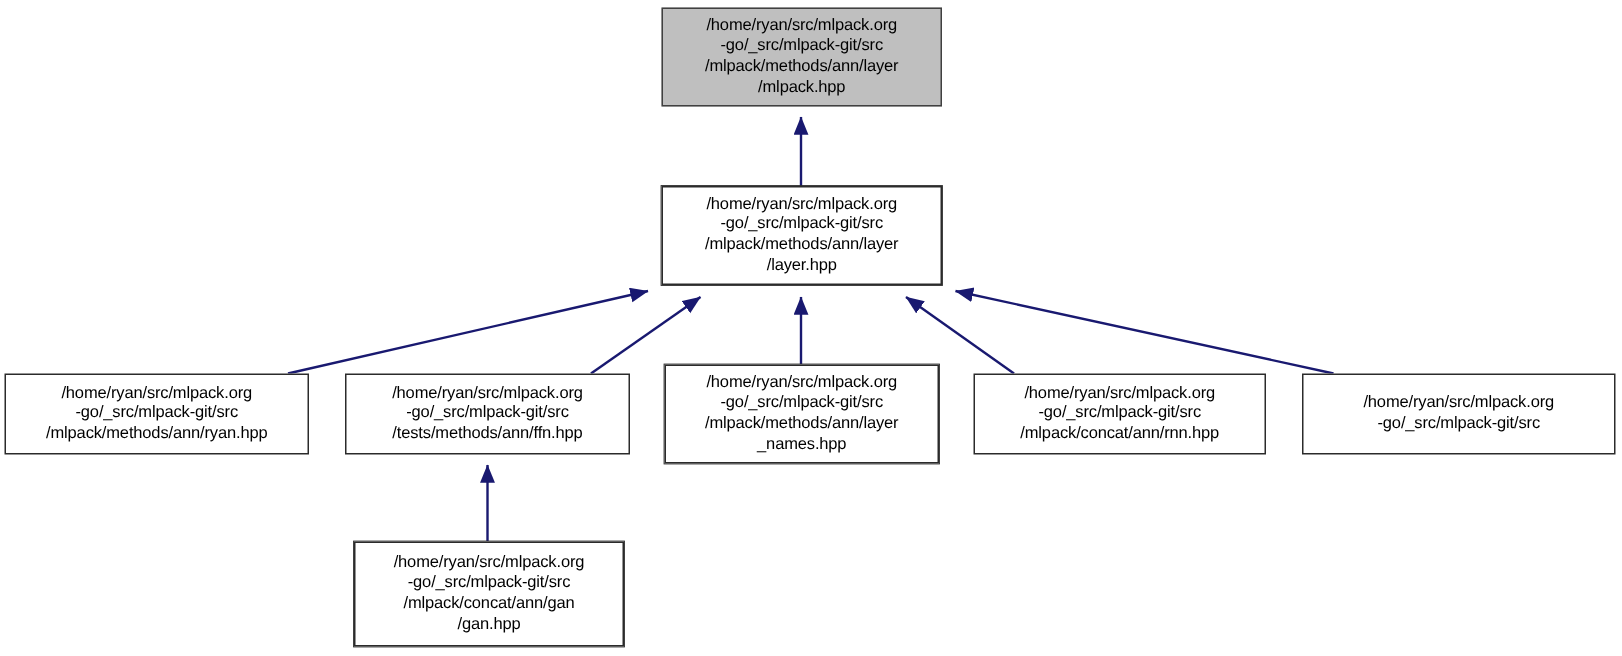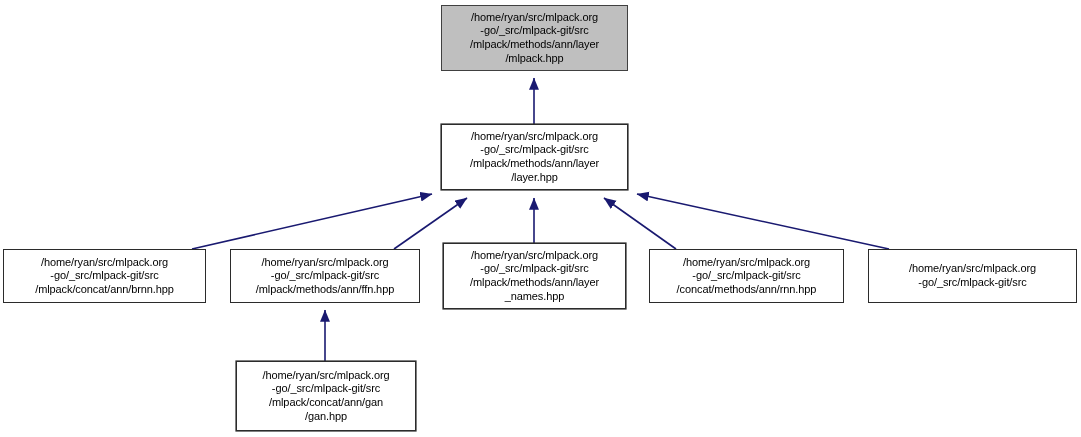--- a/index.html
+++ b/index.html
@@ -103,40 +103,40 @@
   <div class="node thick" style="left:441px; top:124px; width:187px; height:66px;">
     <span class="ln">/home/ryan/src/mlpack.org</span>
     <span class="ln">-go/_src/mlpack-git/src</span>
     <span class="ln">/mlpack/methods/ann/layer</span>
     <span class="ln">/layer.hpp</span>
   </div>
 
   <div class="node" style="left:3px; top:249px; width:203px; height:54px;">
     <span class="ln">/home/ryan/src/mlpack.org</span>
     <span class="ln">-go/_src/mlpack-git/src</span>
-    <span class="ln">/mlpack/concat/ann/brnn.hpp</span>
+    <span class="ln">/mlpack/methods/ann/ryan.hpp</span>
   </div>
 
   <div class="node" style="left:230px; top:249px; width:190px; height:54px;">
     <span class="ln">/home/ryan/src/mlpack.org</span>
     <span class="ln">-go/_src/mlpack-git/src</span>
-    <span class="ln">/mlpack/methods/ann/ffn.hpp</span>
+    <span class="ln">/tests/methods/ann/ffn.hpp</span>
   </div>
 
   <div class="node thick" style="left:443px; top:243px; width:183px; height:66px;">
     <span class="ln">/home/ryan/src/mlpack.org</span>
     <span class="ln">-go/_src/mlpack-git/src</span>
     <span class="ln">/mlpack/methods/ann/layer</span>
     <span class="ln">_names.hpp</span>
   </div>
 
   <div class="node" style="left:649px; top:249px; width:195px; height:54px;">
     <span class="ln">/home/ryan/src/mlpack.org</span>
     <span class="ln">-go/_src/mlpack-git/src</span>
-    <span class="ln">/concat/methods/ann/rnn.hpp</span>
+    <span class="ln">/mlpack/concat/ann/rnn.hpp</span>
   </div>
 
   <div class="node" style="left:868px; top:249px; width:209px; height:54px;">
     <span class="ln">/home/ryan/src/mlpack.org</span>
     <span class="ln">-go/_src/mlpack-git/src</span>
   </div>
 
   <div class="node thick" style="left:236px; top:361px; width:180px; height:70px;">
     <span class="ln">/home/ryan/src/mlpack.org</span>
     <span class="ln">-go/_src/mlpack-git/src</span>

